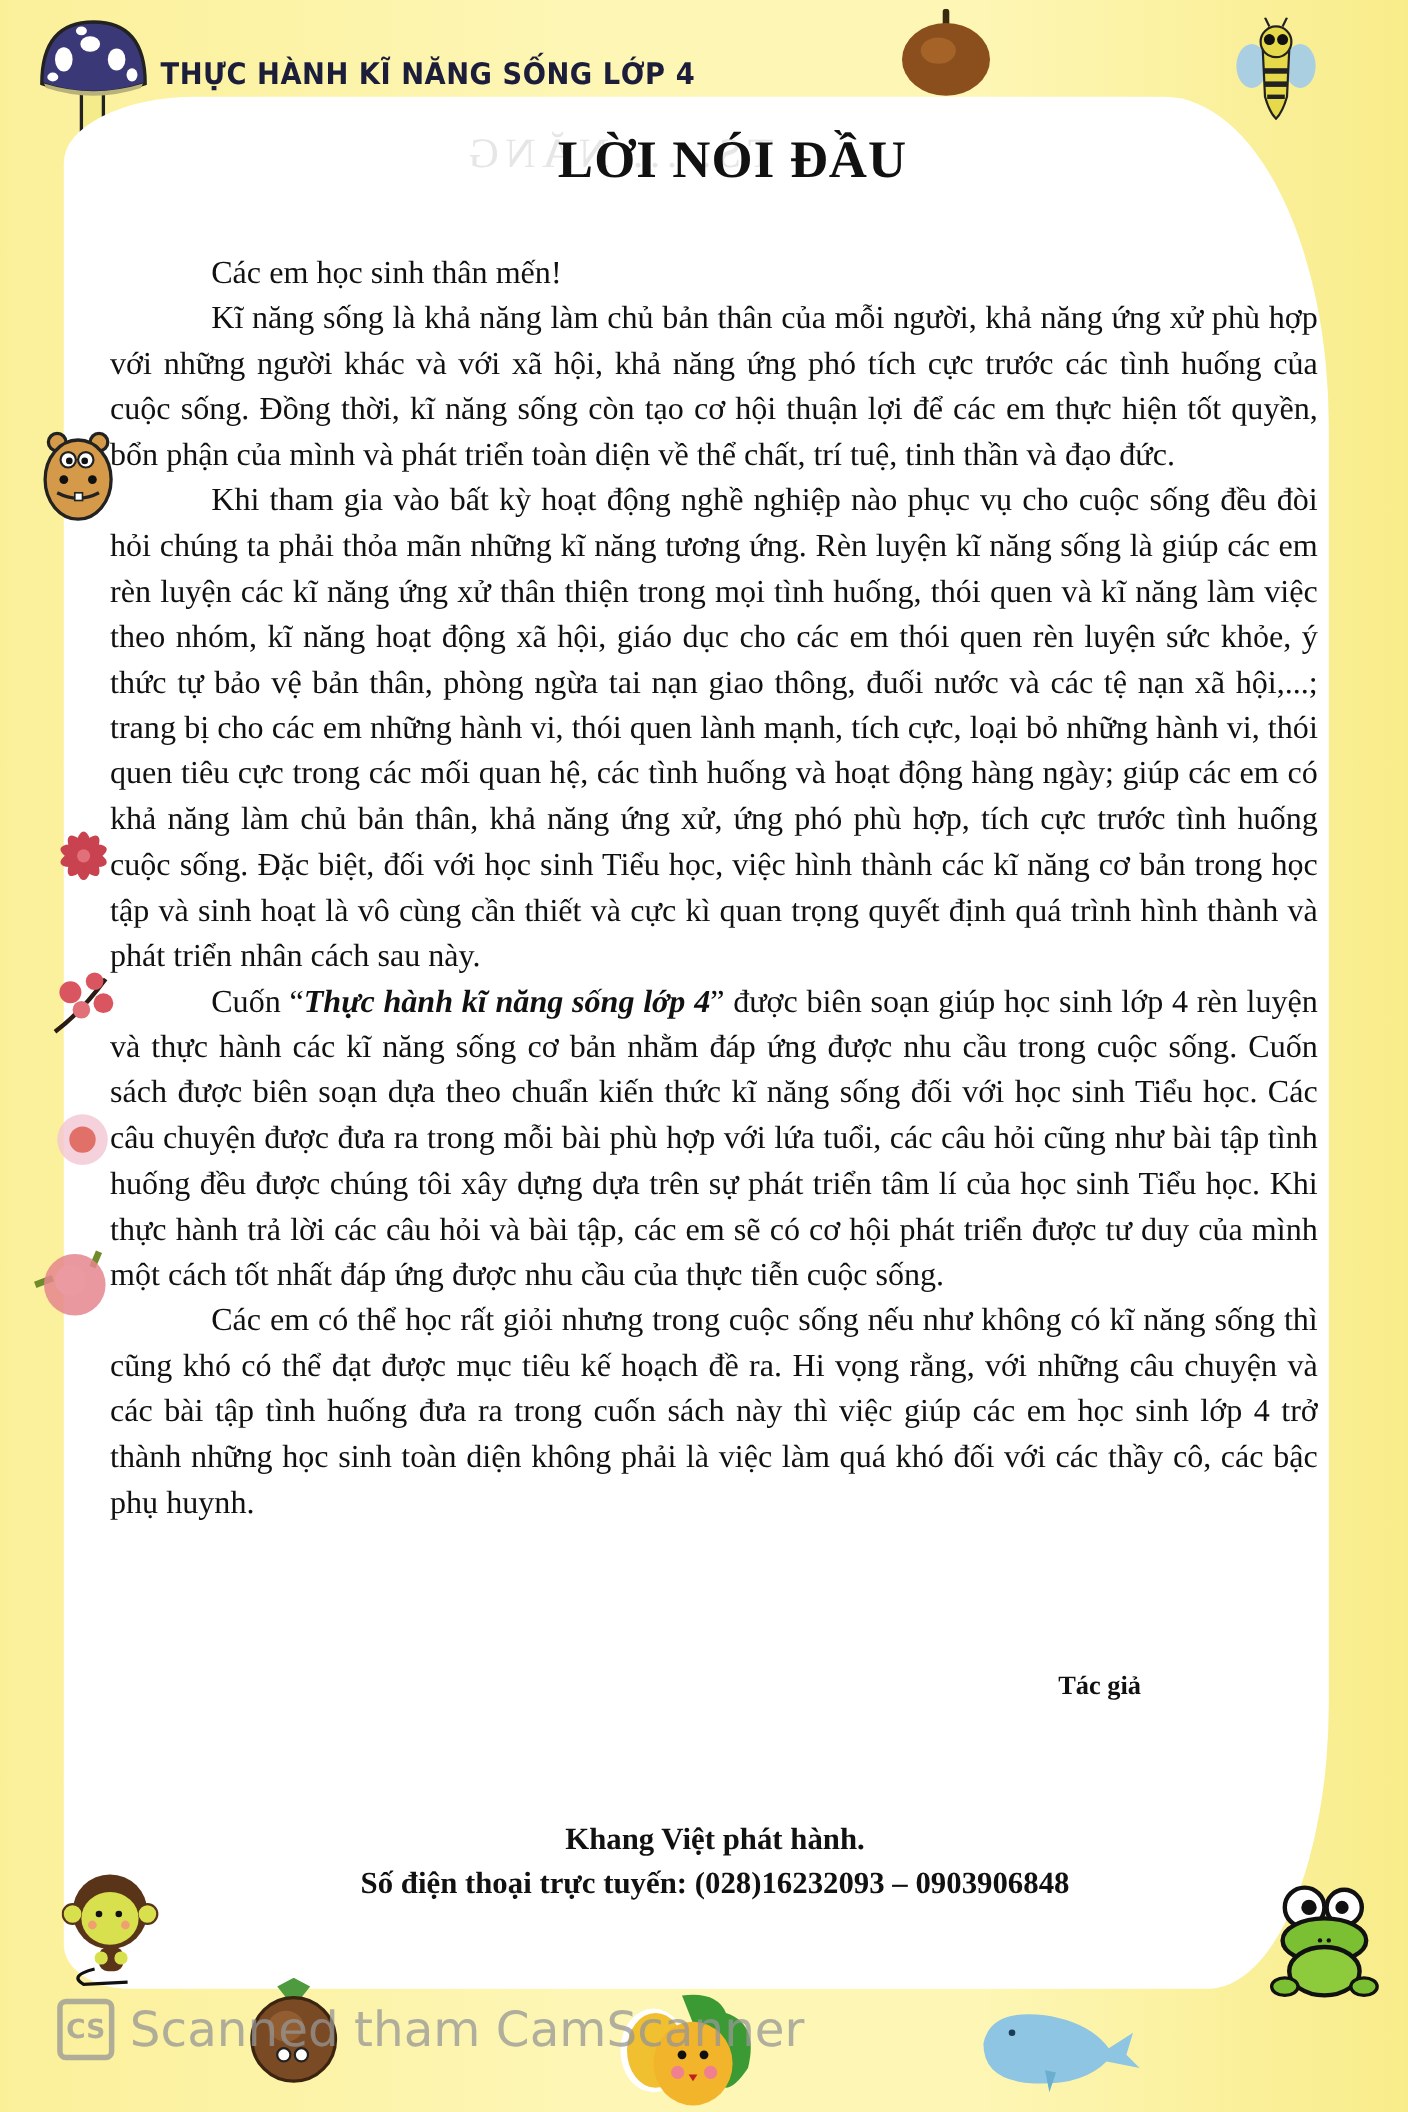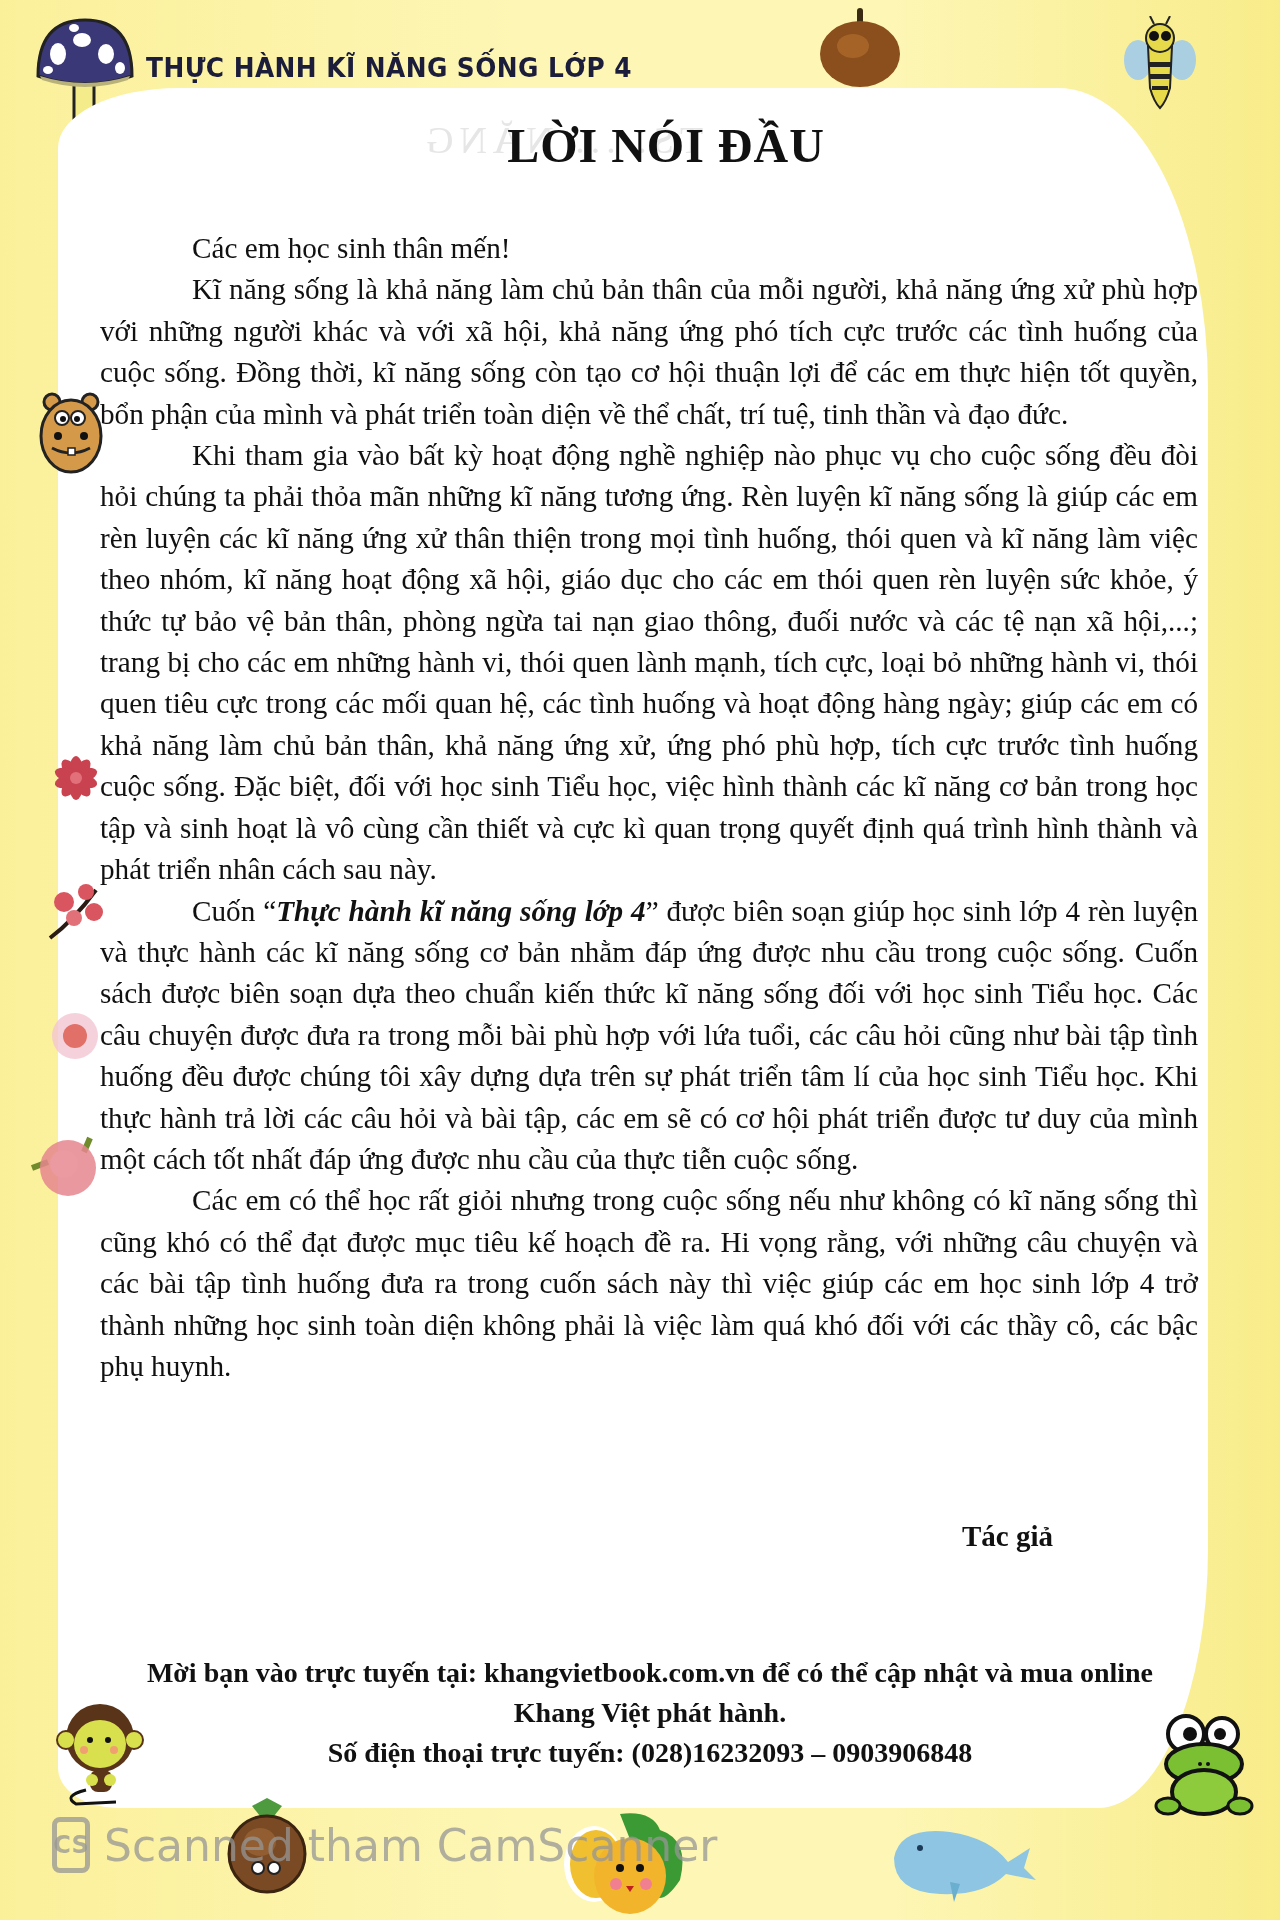--- a/index.html
+++ b/index.html
@@ -44,37 +44,37 @@
       position: absolute; left: 100px; top: 228px; width: 1098px;
       font-size: 29.2px; line-height: 41.4px;
       text-align: justify;
       font-family: Liberation Serif, serif;
     }
     .body p { margin: 0; text-indent: 92px; }
     .body p.greeting { margin-bottom: 0; }
     .body em.book-title { font-weight: 700; font-style: italic; }
     .signature {
       position: absolute; left: 962px; top: 1520px;
-      font-size: 29px; font-weight: 700;
+      font-size: 24px; font-weight: 700;
     }
     .footer-notice {
       position: absolute; left: 80px; right: 60px; top: 1653px;
       text-align: center;
       font-size: 28px; font-weight: 700; line-height: 40px;
     }
     .footer-notice div { white-space: nowrap; }
     .watermark {
       position: absolute; left: 52px; top: 1817px;
       display: flex; align-items: center; gap: 14px;
       color: rgba(150,150,150,0.75);
       font-family: "DejaVu Sans", "Liberation Sans", sans-serif;
       font-size: 44px;
     }
     .watermark .cs-logo {
-      width: 38px; height: 56px; border: 5px solid rgba(150,150,150,0.75);
+      width: 52px; height: 56px; border: 5px solid rgba(150,150,150,0.75);
       border-radius: 8px; display: flex; align-items: center; justify-content: center;
       font-size: 24px; font-weight: 700; box-sizing: border-box;
     }
     .deco { position: absolute; }
   </style>
 </head>
 <body>
 
 <div class="page-bg"></div>
 
@@ -160,21 +160,20 @@
   <p class="greeting">Các em học sinh thân mến!</p>
   <p>Kĩ năng sống là khả năng làm chủ bản thân của mỗi người, khả năng ứng xử phù hợp với những người khác và với xã hội, khả năng ứng phó tích cực trước các tình huống của cuộc sống. Đồng thời, kĩ năng sống còn tạo cơ hội thuận lợi để các em thực hiện tốt quyền, bổn phận của mình và phát triển toàn diện về thể chất, trí tuệ, tinh thần và đạo đức.</p>
   <p>Khi tham gia vào bất kỳ hoạt động nghề nghiệp nào phục vụ cho cuộc sống đều đòi hỏi chúng ta phải thỏa mãn những kĩ năng tương ứng. Rèn luyện kĩ năng sống là giúp các em rèn luyện các kĩ năng ứng xử thân thiện trong mọi tình huống, thói quen và kĩ năng làm việc theo nhóm, kĩ năng hoạt động xã hội, giáo dục cho các em thói quen rèn luyện sức khỏe, ý thức tự bảo vệ bản thân, phòng ngừa tai nạn giao thông, đuối nước và các tệ nạn xã hội,...; trang bị cho các em những hành vi, thói quen lành mạnh, tích cực, loại bỏ những hành vi, thói quen tiêu cực trong các mối quan hệ, các tình huống và hoạt động hàng ngày; giúp các em có khả năng làm chủ bản thân, khả năng ứng xử, ứng phó phù hợp, tích cực trước tình huống cuộc sống. Đặc biệt, đối với học sinh Tiểu học, việc hình thành các kĩ năng cơ bản trong học tập và sinh hoạt là vô cùng cần thiết và cực kì quan trọng quyết định quá trình hình thành và phát triển nhân cách sau này.</p>
   <p><span>Cuốn “</span><em class="book-title">Thực hành kĩ năng sống lớp 4</em><span>” được biên soạn giúp học sinh lớp 4 rèn luyện và thực hành các kĩ năng sống cơ bản nhằm đáp ứng được nhu cầu trong cuộc sống. Cuốn sách được biên soạn dựa theo chuẩn kiến thức kĩ năng sống đối với học sinh Tiểu học. Các câu chuyện được đưa ra trong mỗi bài phù hợp với lứa tuổi, các câu hỏi cũng như bài tập tình huống đều được chúng tôi xây dựng dựa trên sự phát triển tâm lí của học sinh Tiểu học. Khi thực hành trả lời các câu hỏi và bài tập, các em sẽ có cơ hội phát triển được tư duy của mình một cách tốt nhất đáp ứng được nhu cầu của thực tiễn cuộc sống.</span></p>
   <p>Các em có thể học rất giỏi nhưng trong cuộc sống nếu như không có kĩ năng sống thì cũng khó có thể đạt được mục tiêu kế hoạch đề ra. Hi vọng rằng, với những câu chuyện và các bài tập tình huống đưa ra trong cuốn sách này thì việc giúp các em học sinh lớp 4 trở thành những học sinh toàn diện không phải là việc làm quá khó đối với các thầy cô, các bậc phụ huynh.</p>
 </div>
 
 <div class="signature">Tác giả</div>
 
 <div class="footer-notice">
-  <div>Mời bạn vào trực tuyến tại: khangvietbook.com.vn để có thể cập nhật và mua online</div>
   <div>Khang Việt phát hành.</div>
   <div>Số điện thoại trực tuyến: (028)16232093 – 0903906848</div>
 </div>
 
 <svg class="deco" style="left:56px;top:1700px" width="90" height="106" viewBox="0 0 90 106">
   <path d="M30 90 Q6 96 20 104 L60 102" stroke="#111" stroke-width="3" fill="none"></path>
   <ellipse cx="44" cy="38" rx="34" ry="34" fill="#5a3418"></ellipse>
   <circle cx="10" cy="40" r="9" fill="#d9e04e" stroke="#5a3418" stroke-width="2"></circle>
   <circle cx="78" cy="40" r="9" fill="#d9e04e" stroke="#5a3418" stroke-width="2"></circle>
   <ellipse cx="44" cy="44" rx="26" ry="24" fill="#d9e04e"></ellipse>

